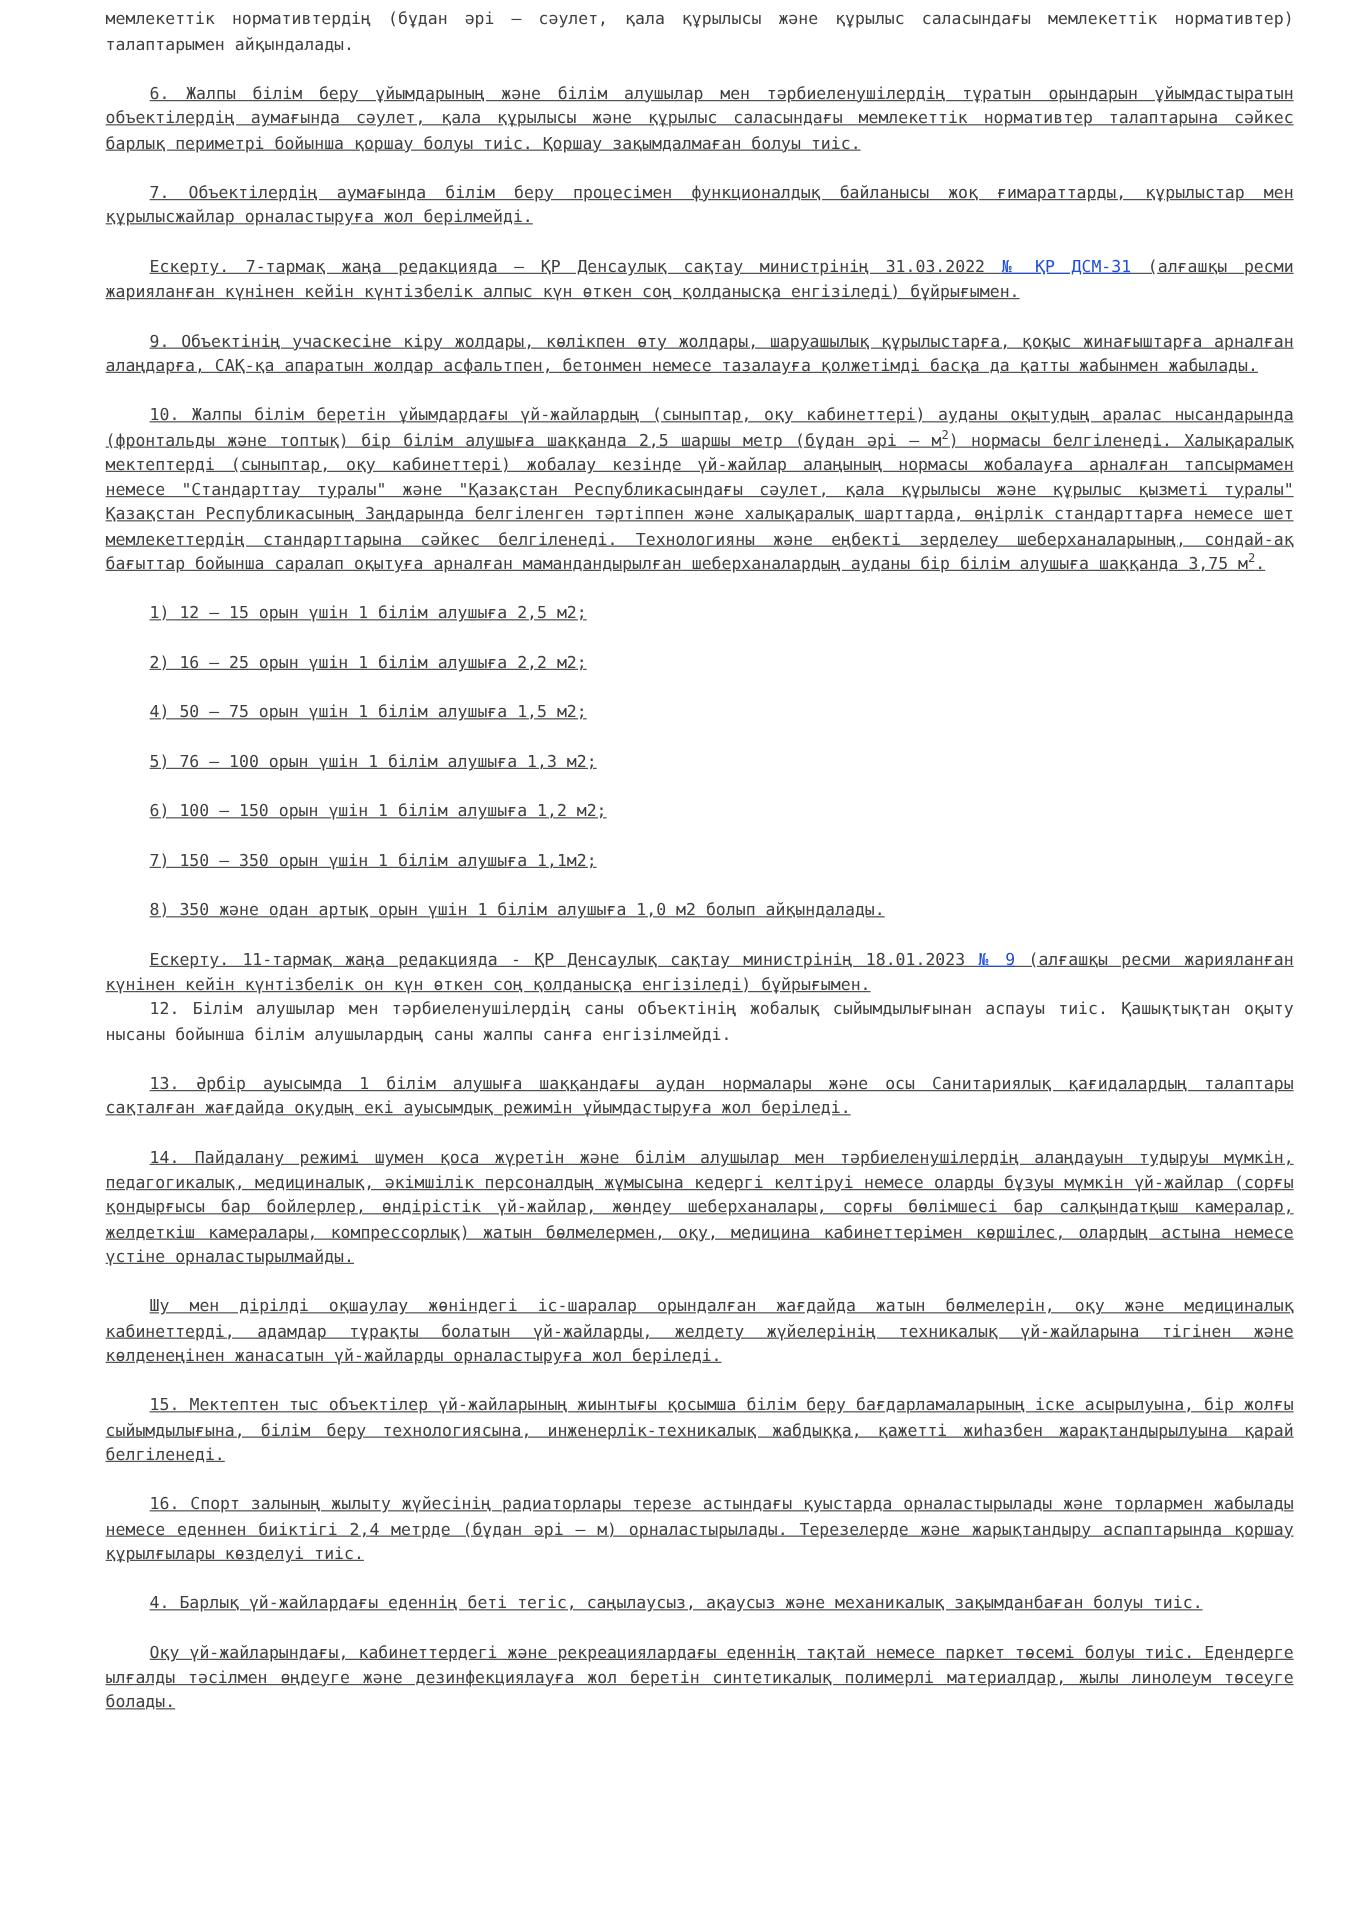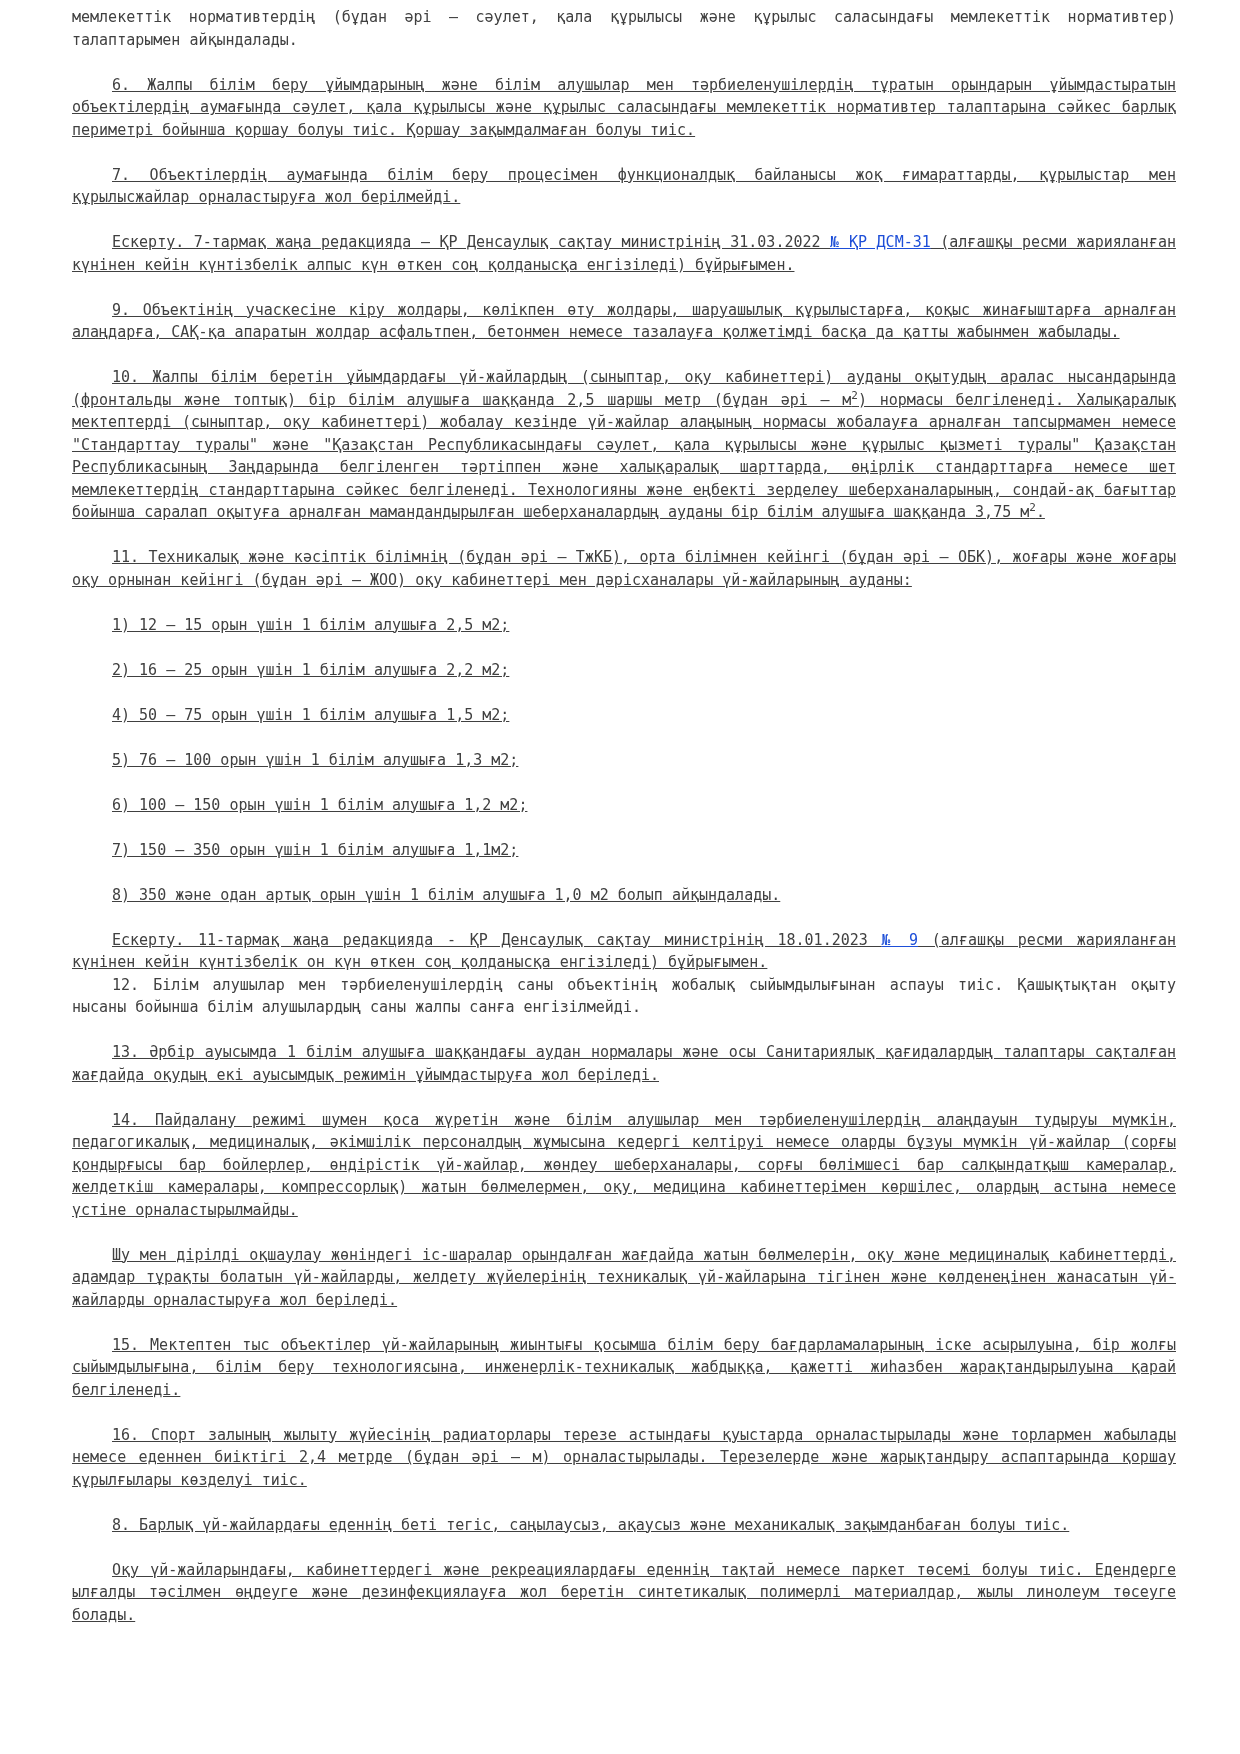--- a/index.html
+++ b/index.html
@@ -10,21 +10,21 @@
   body {
     width: 1240px;
     min-height: 1754px;
     font-family: "DejaVu Sans Mono", "Liberation Mono", monospace;
     font-size: 15px;
     line-height: 22.5px;
     color: #404040;
     box-sizing: border-box;
   }
   .doc {
-    padding: 6px 64px 20px 72px;
+    padding: 6px 64px 20px 96px;
     text-align: justify;
   }
   .para {
     margin: 0;
   }
   .para.gap {
     margin-top: 22.5px;
     text-decoration: underline;
   }
   .para.indent {
@@ -43,30 +43,29 @@
 </head>
 <body>
 
 <div class="doc">
     <p class="para"><span>мемлекеттік нормативтердің (бұдан әрі – сәулет, қала құрылысы және құрылыс саласындағы мемлекеттік нормативтер) талаптарымен айқындалады.</span></p>
     <p class="para indent gap"><span>6. Жалпы білім беру ұйымдарының және білім алушылар мен тәрбиеленушілердің тұратын орындарын ұйымдастыратын объектілердің аумағында сәулет, қала құрылысы және құрылыс саласындағы мемлекеттік нормативтер талаптарына сәйкес барлық периметрі бойынша қоршау болуы тиіс. Қоршау зақымдалмаған болуы тиіс.</span></p>
     <p class="para indent gap"><span>7. Объектілердің аумағында білім беру процесімен функционалдық байланысы жоқ ғимараттарды, құрылыстар мен құрылысжайлар орналастыруға жол берілмейді.</span></p>
     <p class="para indent gap"><span>Ескерту. 7-тармақ жаңа редакцияда – ҚР Денсаулық сақтау министрінің 31.03.2022 </span><a href="#">№ ҚР ДСМ-31</a><span> (алғашқы ресми жарияланған күнінен кейін күнтізбелік алпыс күн өткен соң қолданысқа енгізіледі) бұйрығымен.</span></p>
     <p class="para indent gap"><span>9. Объектінің учаскесіне кіру жолдары, көлікпен өту жолдары, шаруашылық құрылыстарға, қоқыс жинағыштарға арналған алаңдарға, САҚ-қа апаратын жолдар асфальтпен, бетонмен немесе тазалауға қолжетімді басқа да қатты жабынмен жабылады.</span></p>
     <p class="para indent gap"><span>10. Жалпы білім беретін ұйымдардағы үй-жайлардың (сыныптар, оқу кабинеттері) ауданы оқытудың аралас нысандарында (фронтальды және топтық) бір білім алушыға шаққанда 2,5 шаршы метр (бұдан әрі – м</span><sup>2</sup><span>) нормасы белгіленеді. Халықаралық мектептерді (сыныптар, оқу кабинеттері) жобалау кезінде үй-жайлар алаңының нормасы жобалауға арналған тапсырмамен немесе "Стандарттау туралы" және "Қазақстан Республикасындағы сәулет, қала құрылысы және құрылыс қызметі туралы" Қазақстан Республикасының Заңдарында белгіленген тәртіппен және халықаралық шарттарда, өңірлік стандарттарға немесе шет мемлекеттердің стандарттарына сәйкес белгіленеді. Технологияны және еңбекті зерделеу шеберханаларының, сондай-ақ бағыттар бойынша саралап оқытуға арналған мамандандырылған шеберханалардың ауданы бір білім алушыға шаққанда 3,75 м</span><sup>2</sup><span>.</span></p>
-    <p class="para indent gap"><span>11. Техникалық және кәсіптік білімнің (бұдан әрі – ТжКБ), орта білімнен кейінгі (бұдан әрі – ОБК), жоғары және жоғары оқу орнынан кейінгі (бұдан әрі – ЖОО) оқу кабинеттері мен дәрісханалары үй-жайларының ауданы:</span></p>
     <p class="para indent gap"><span>1) 12 – 15 орын үшін 1 білім алушыға 2,5 м2;</span></p>
     <p class="para indent gap"><span>2) 16 – 25 орын үшін 1 білім алушыға 2,2 м2;</span></p>
     <p class="para indent gap"><span>4) 50 – 75 орын үшін 1 білім алушыға 1,5 м2;</span></p>
     <p class="para indent gap"><span>5) 76 – 100 орын үшін 1 білім алушыға 1,3 м2;</span></p>
     <p class="para indent gap"><span>6) 100 – 150 орын үшін 1 білім алушыға 1,2 м2;</span></p>
     <p class="para indent gap"><span>7) 150 – 350 орын үшін 1 білім алушыға 1,1м2;</span></p>
     <p class="para indent gap"><span>8) 350 және одан артық орын үшін 1 білім алушыға 1,0 м2 болып айқындалады.</span></p>
     <p class="para indent gap"><span>Ескерту. 11-тармақ жаңа редакцияда - ҚР Денсаулық сақтау министрінің 18.01.2023 </span><a href="#">№ 9</a><span> (алғашқы ресми жарияланған күнінен кейін күнтізбелік он күн өткен соң қолданысқа енгізіледі) бұйрығымен.</span></p>
     <p class="para indent"><span>12. Білім алушылар мен тәрбиеленушілердің саны объектінің жобалық сыйымдылығынан аспауы тиіс. Қашықтықтан оқыту нысаны бойынша білім алушылардың саны жалпы санға енгізілмейді.</span></p>
     <p class="para indent gap"><span>13. Әрбір ауысымда 1 білім алушыға шаққандағы аудан нормалары және осы Санитариялық қағидалардың талаптары сақталған жағдайда оқудың екі ауысымдық режимін ұйымдастыруға жол беріледі.</span></p>
     <p class="para indent gap"><span>14. Пайдалану режимі шумен қоса жүретін және білім алушылар мен тәрбиеленушілердің алаңдауын тудыруы мүмкін, педагогикалық, медициналық, әкімшілік персоналдың жұмысына кедергі келтіруі немесе оларды бұзуы мүмкін үй-жайлар (сорғы қондырғысы бар бойлерлер, өндірістік үй-жайлар, жөндеу шеберханалары, сорғы бөлімшесі бар салқындатқыш камералар, желдеткіш камералары, компрессорлық) жатын бөлмелермен, оқу, медицина кабинеттерімен көршілес, олардың астына немесе үстіне орналастырылмайды.</span></p>
     <p class="para indent gap"><span>Шу мен дірілді оқшаулау жөніндегі іс-шаралар орындалған жағдайда жатын бөлмелерін, оқу және медициналық кабинеттерді, адамдар тұрақты болатын үй-жайларды, желдету жүйелерінің техникалық үй-жайларына тігінен және көлденеңінен жанасатын үй-жайларды орналастыруға жол беріледі.</span></p>
     <p class="para indent gap"><span>15. Мектептен тыс объектілер үй-жайларының жиынтығы қосымша білім беру бағдарламаларының іске асырылуына, бір жолғы сыйымдылығына, білім беру технологиясына, инженерлік-техникалық жабдыққа, қажетті жиһазбен жарақтандырылуына қарай белгіленеді.</span></p>
     <p class="para indent gap"><span>16. Спорт залының жылыту жүйесінің радиаторлары терезе астындағы қуыстарда орналастырылады және торлармен жабылады немесе еденнен биіктігі 2,4 метрде (бұдан әрі – м) орналастырылады. Терезелерде және жарықтандыру аспаптарында қоршау құрылғылары көзделуі тиіс.</span></p>
-    <p class="para indent gap"><span>8. Барлық үй-жайлардағы еденнің беті тегіс, саңылаусыз, ақаусыз және механикалық зақымданбаған болуы тиіс.</span></p>
+    <p class="para indent gap"><span>4. Барлық үй-жайлардағы еденнің беті тегіс, саңылаусыз, ақаусыз және механикалық зақымданбаған болуы тиіс.</span></p>
     <p class="para indent gap"><span>Оқу үй-жайларындағы, кабинеттердегі және рекреациялардағы еденнің тақтай немесе паркет төсемі болуы тиіс. Едендерге ылғалды тәсілмен өңдеуге және дезинфекциялауға жол беретін синтетикалық полимерлі материалдар, жылы линолеум төсеуге болады.</span></p>
   </div>
 
 </body></html>

